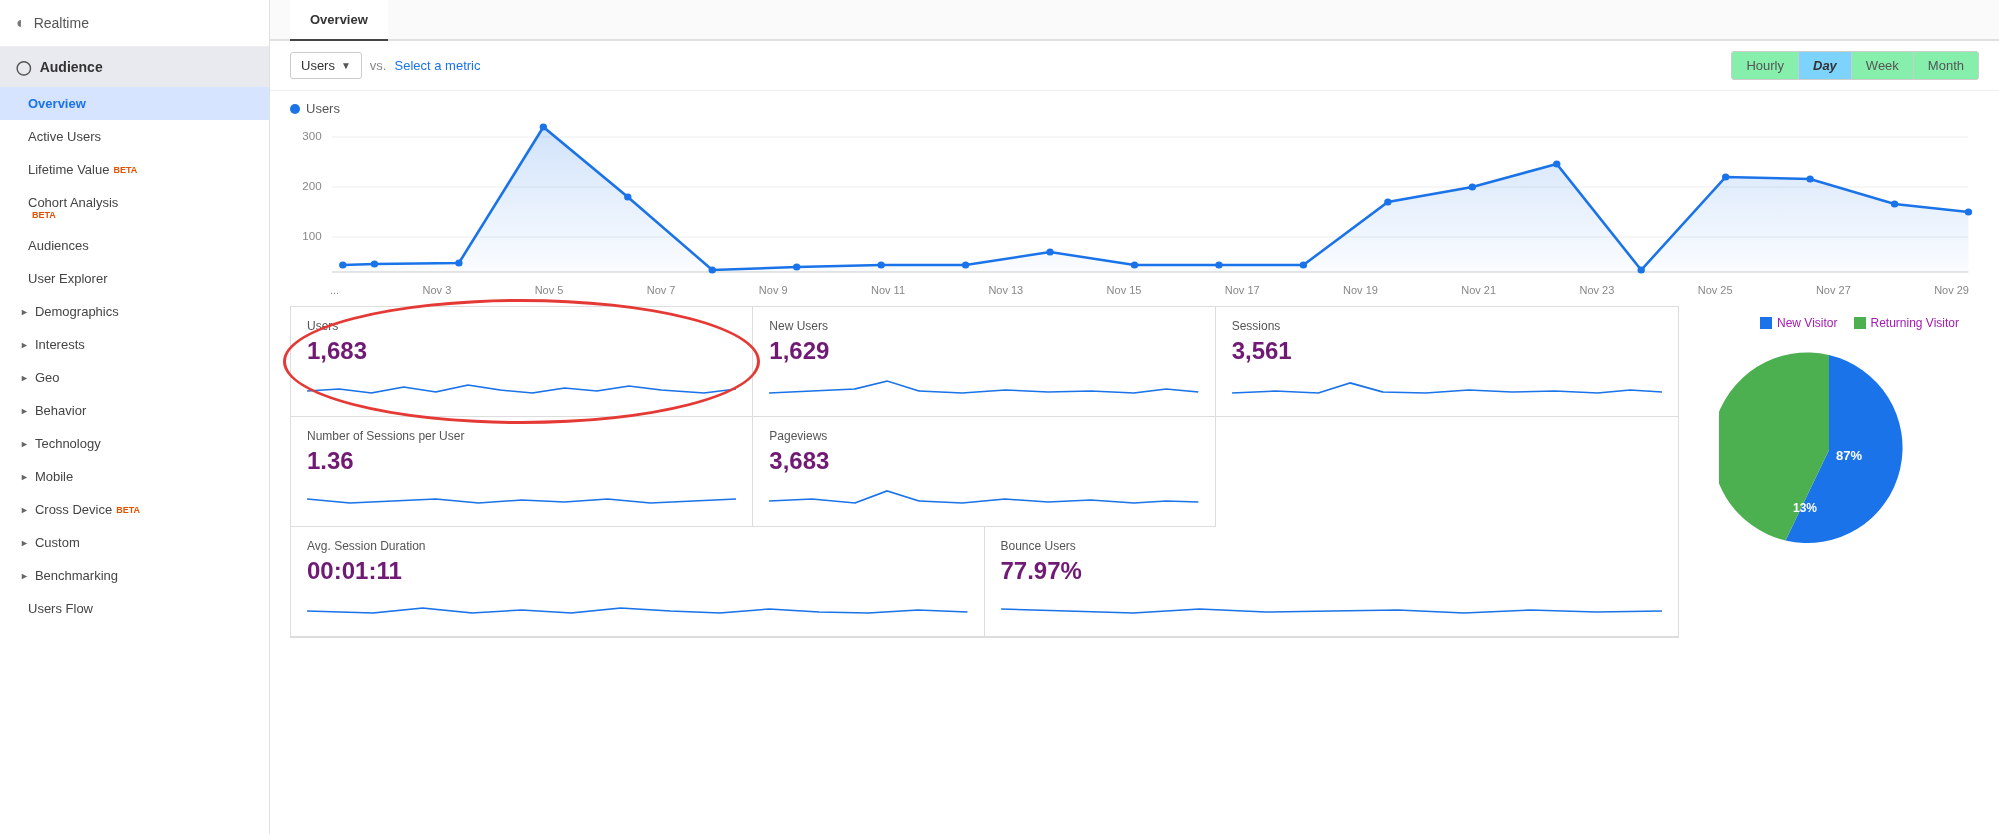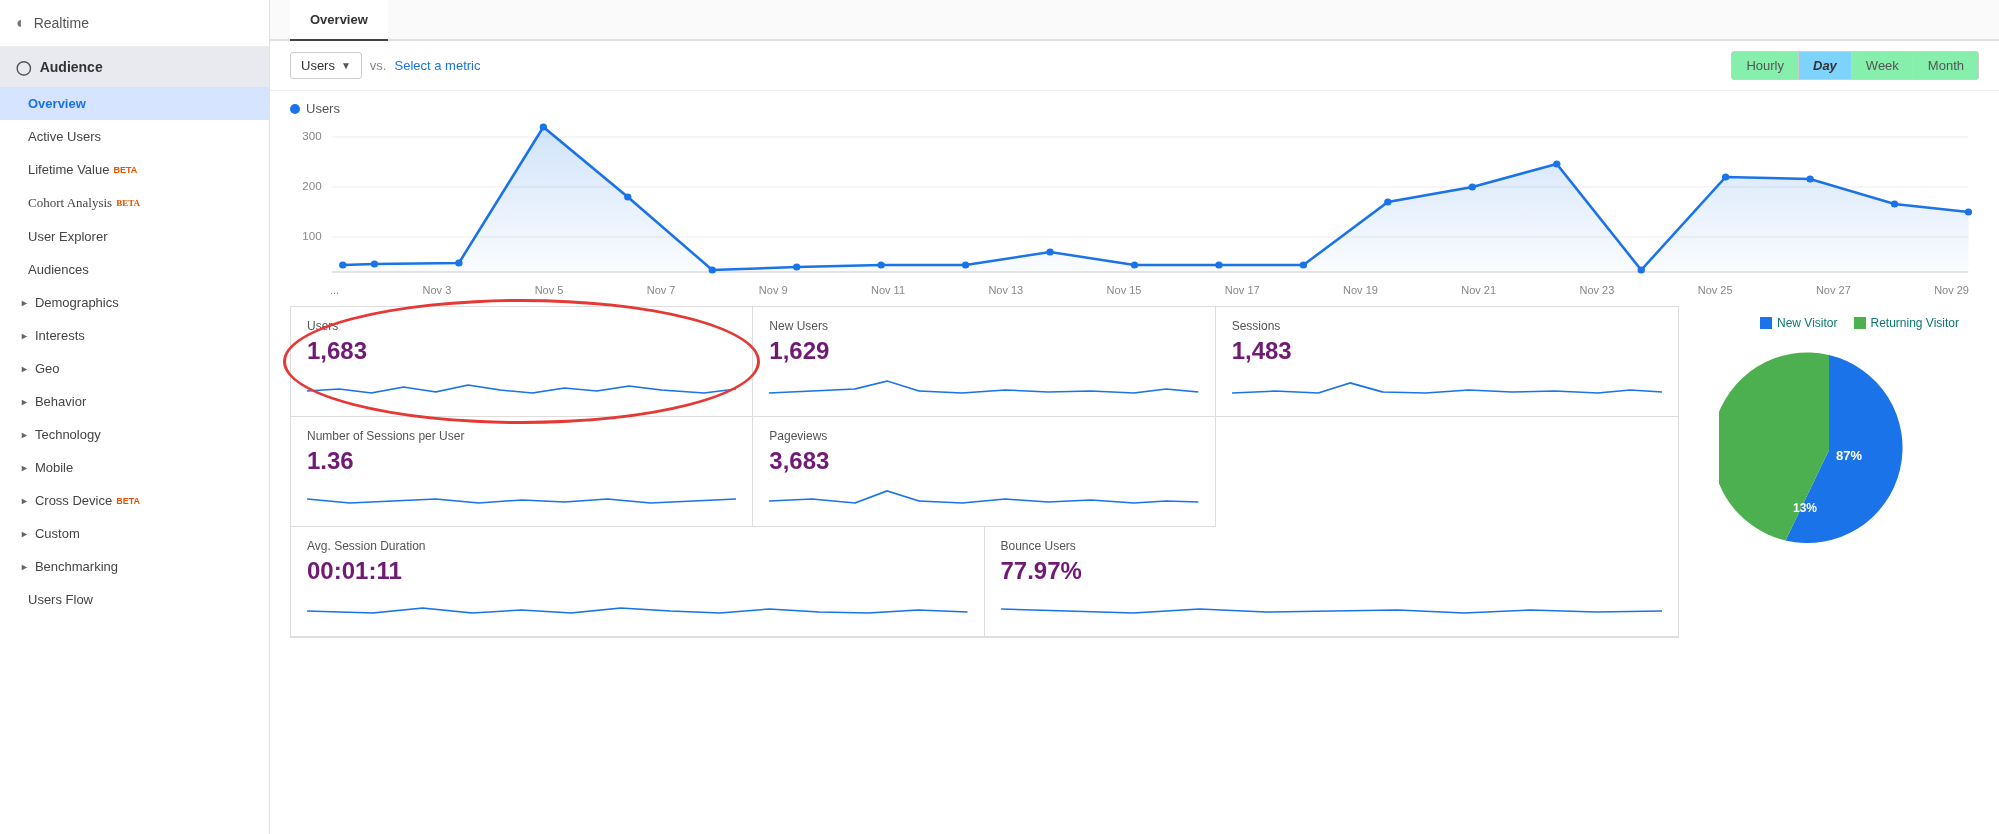--- a/index.html
+++ b/index.html
@@ -226,21 +226,21 @@
       align-items: center;
       gap: 16px;
       margin-bottom: 10px;
       align-self: flex-end;
       margin-right: 10px;
     }
     .pie-legend-item {
       display: flex;
       align-items: center;
       font-size: 12px;
-      color: #0f766e;
+      color: #a21caf;
     }
     .pie-legend-color {
       width: 12px;
       height: 12px;
       margin-right: 5px;
     }
 
     
     .metric-cell-users {
       position: relative;
@@ -288,33 +288,33 @@
 
   <div class="sidebar-item">
     <span>Active Users</span>
   </div>
 
   <div class="sidebar-item">
     <span>Lifetime Value</span>
     <span class="beta-badge">BETA</span>
   </div>
 
-  <div class="sidebar-item" style="flex-direction:row; align-items:center;font-family:Liberation Serif, serif;">
+  <div class="sidebar-item" style="flex-direction:column; align-items:flex-start;">
     <div style="display:flex; align-items:center;">
       <span>Cohort Analysis</span>
     </div>
     <span class="beta-badge" style="font-size:9px; color:#e65100; font-weight:bold;">BETA</span>
   </div>
 
   <div class="sidebar-item">
+    <span>Audiences</span>
+  </div>
+
+  <div class="sidebar-item">
     <span>User Explorer</span>
-  </div>
-
-  <div class="sidebar-item">
-    <span>Audiences</span>
   </div>
 
   <div class="sidebar-expandable">
     <span class="arrow">►</span>
     <span>Demographics</span>
   </div>
 
   <div class="sidebar-expandable">
     <span class="arrow">►</span>
     <span>Interests</span>
@@ -514,21 +514,21 @@
         <div class="metric-cell">
           <div class="metric-title">New Users</div>
           <div class="metric-value">1,629</div>
           <svg class="mini-chart" viewBox="0 0 200 30" preserveAspectRatio="none">
             <polyline fill="none" stroke="#1a73e8" stroke-width="1.5" points="0,22 20,20 40,18 55,10 70,20 90,22 110,19 130,21 150,20 170,22 185,18 200,21"></polyline>
           </svg>
         </div>
 
         <div class="metric-cell">
           <div class="metric-title">Sessions</div>
-          <div class="metric-value">1,483</div>
+          <div class="metric-value">3,561</div>
           <svg class="mini-chart" viewBox="0 0 200 30" preserveAspectRatio="none">
             <polyline fill="none" stroke="#1a73e8" stroke-width="1.5" points="0,22 20,20 40,22 55,12 70,21 90,22 110,19 130,21 150,20 170,22 185,19 200,21"></polyline>
           </svg>
         </div>
 
         <div class="metric-cell">
           <div class="metric-title">Number of Sessions per User</div>
           <div class="metric-value">1.36</div>
           <svg class="mini-chart" viewBox="0 0 200 30" preserveAspectRatio="none">
             <polyline fill="none" stroke="#1a73e8" stroke-width="1.5" points="0,18 20,22 40,20 60,18 80,22 100,19 120,21 140,18 160,22 180,20 200,18"></polyline>

